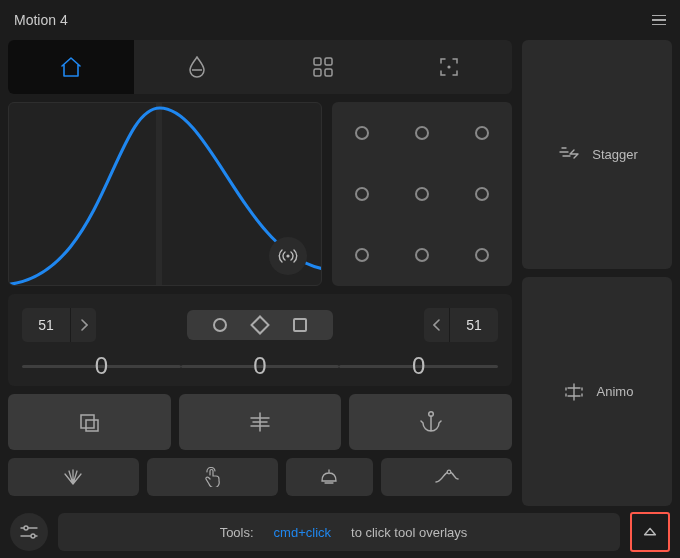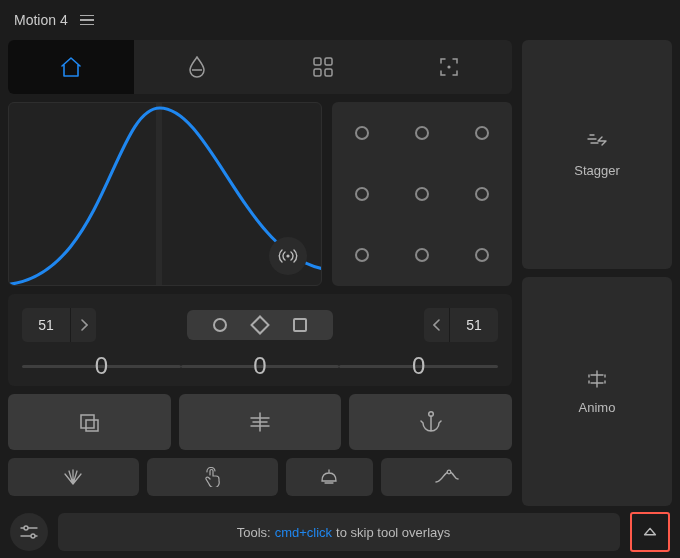--- a/index.html
+++ b/index.html
@@ -1,20 +1,20 @@
 <!DOCTYPE html>
 <html><head>
 <meta charset="utf-8">
 <style>
   * { box-sizing: border-box; margin: 0; padding: 0; }
   html, body { width: 680px; height: 558px; background: #1c1c1c; font-family: -apple-system, "Segoe UI", Arial, sans-serif; color: #ccc; font-size: 13px; overflow: hidden; }
   body { display: flex; flex-direction: column; }
 
   
-  .titlebar { height: 40px; display: flex; align-items: center; padding: 0 14px; gap: 12px; }
+  .titlebar { height: 40px; display: flex; align-items: center; padding: 0 14px; gap: 12px; justify-content: space-between; }
   .title { color: #ccc; font-size: 14px; }
   .burger { display: flex; flex-direction: column; gap: 3px; cursor: pointer; }
   .burger span { width: 14px; height: 1.5px; background: #aaa; display: block; }
 
   
   .main { flex: 1; display: flex; padding: 0 8px 6px 8px; gap: 10px; }
   .left-col { flex: 1; display: flex; flex-direction: column; gap: 8px; }
   .right-col { width: 150px; display: flex; flex-direction: column; gap: 8px; }
 
   
@@ -57,29 +57,29 @@
   
   .mode-row { display: flex; gap: 8px; }
   .mode-btn { flex: 1; height: 56px; background: #3a3a3a; border-radius: 6px; display:flex; align-items:center; justify-content:center; cursor:pointer; }
 
   
   .strip { display: flex; gap: 8px; }
   .strip-btn { flex: 1; height: 38px; background: #333; border-radius: 6px; display:flex; align-items:center; justify-content:center; cursor:pointer; }
   .strip-btn.wide { flex: 1.5; }
 
   
-  .side-panel { flex: 1; background: #2b2b2b; border-radius: 6px; display:flex; flex-direction:column; align-items:center; justify-content:center; gap:10px; cursor:pointer; }
+  .side-panel { flex: 1; background: #2b2b2b; border-radius: 6px; display:flex; flex-direction:row; align-items:center; justify-content:center; gap:10px; cursor:pointer; }
   .side-panel .lbl { color: #bbb; font-size: 13px; }
 
   
   .footer { height: 46px; display: flex; align-items: center; padding: 0 10px 6px 10px; gap: 10px; }
   .foot-circle { width: 38px; height: 38px; border-radius: 50%; background: #2b2b2b; display:flex; align-items:center; justify-content:center; }
   .foot-bar { flex: 1; height: 38px; background: #2b2b2b; border-radius: 6px; display:flex; align-items:center; justify-content:center; font-size: 13px; padding-left: 9px; }
   .foot-bar .pref { color: #bbb; }
-  .foot-bar .hl { color: #1f87f0; margin: 0 4px; }
+  .foot-bar .hl { color: #1f87f0; margin: 0 20px; }
   .foot-right { width: 40px; height: 40px; border: 2px solid #ff5a4a; border-radius: 3px; display:flex; align-items:center; justify-content:center; }
   .caret-up { width: 18px; height: 18px; }
 </style>
 </head>
 <body>
 
 <div class="titlebar">
   <span class="title">Motion 4</span>
   <div class="burger">
       <span></span>
@@ -260,20 +260,20 @@
   <div class="foot-circle">
     <svg width="20" height="16" viewBox="0 0 20 16">
         <path d="M2 4 H18 M2 12 H18" stroke="#aaa" stroke-width="1.4" stroke-linecap="round"></path>
         <circle cx="7" cy="4" r="2" fill="#2b2b2b" stroke="#aaa" stroke-width="1.4"></circle>
         <circle cx="14" cy="12" r="2" fill="#2b2b2b" stroke="#aaa" stroke-width="1.4"></circle>
       </svg>
   </div>
   <div class="foot-bar">
     <span class="pref">Tools:</span>
     <span class="hl">cmd+click</span>
-    <span class="pref">to skip tool overlays</span>
+    <span class="pref">to click tool overlays</span>
   </div>
   <div class="foot-right">
     <svg class="caret-up" viewBox="0 0 20 20">
         <path d="M4 13 L10 6 L16 13 Z" fill="none" stroke="#bbb" stroke-width="1.6" stroke-linejoin="round"></path>
       </svg>
   </div>
 </div>
 
 </body></html>

